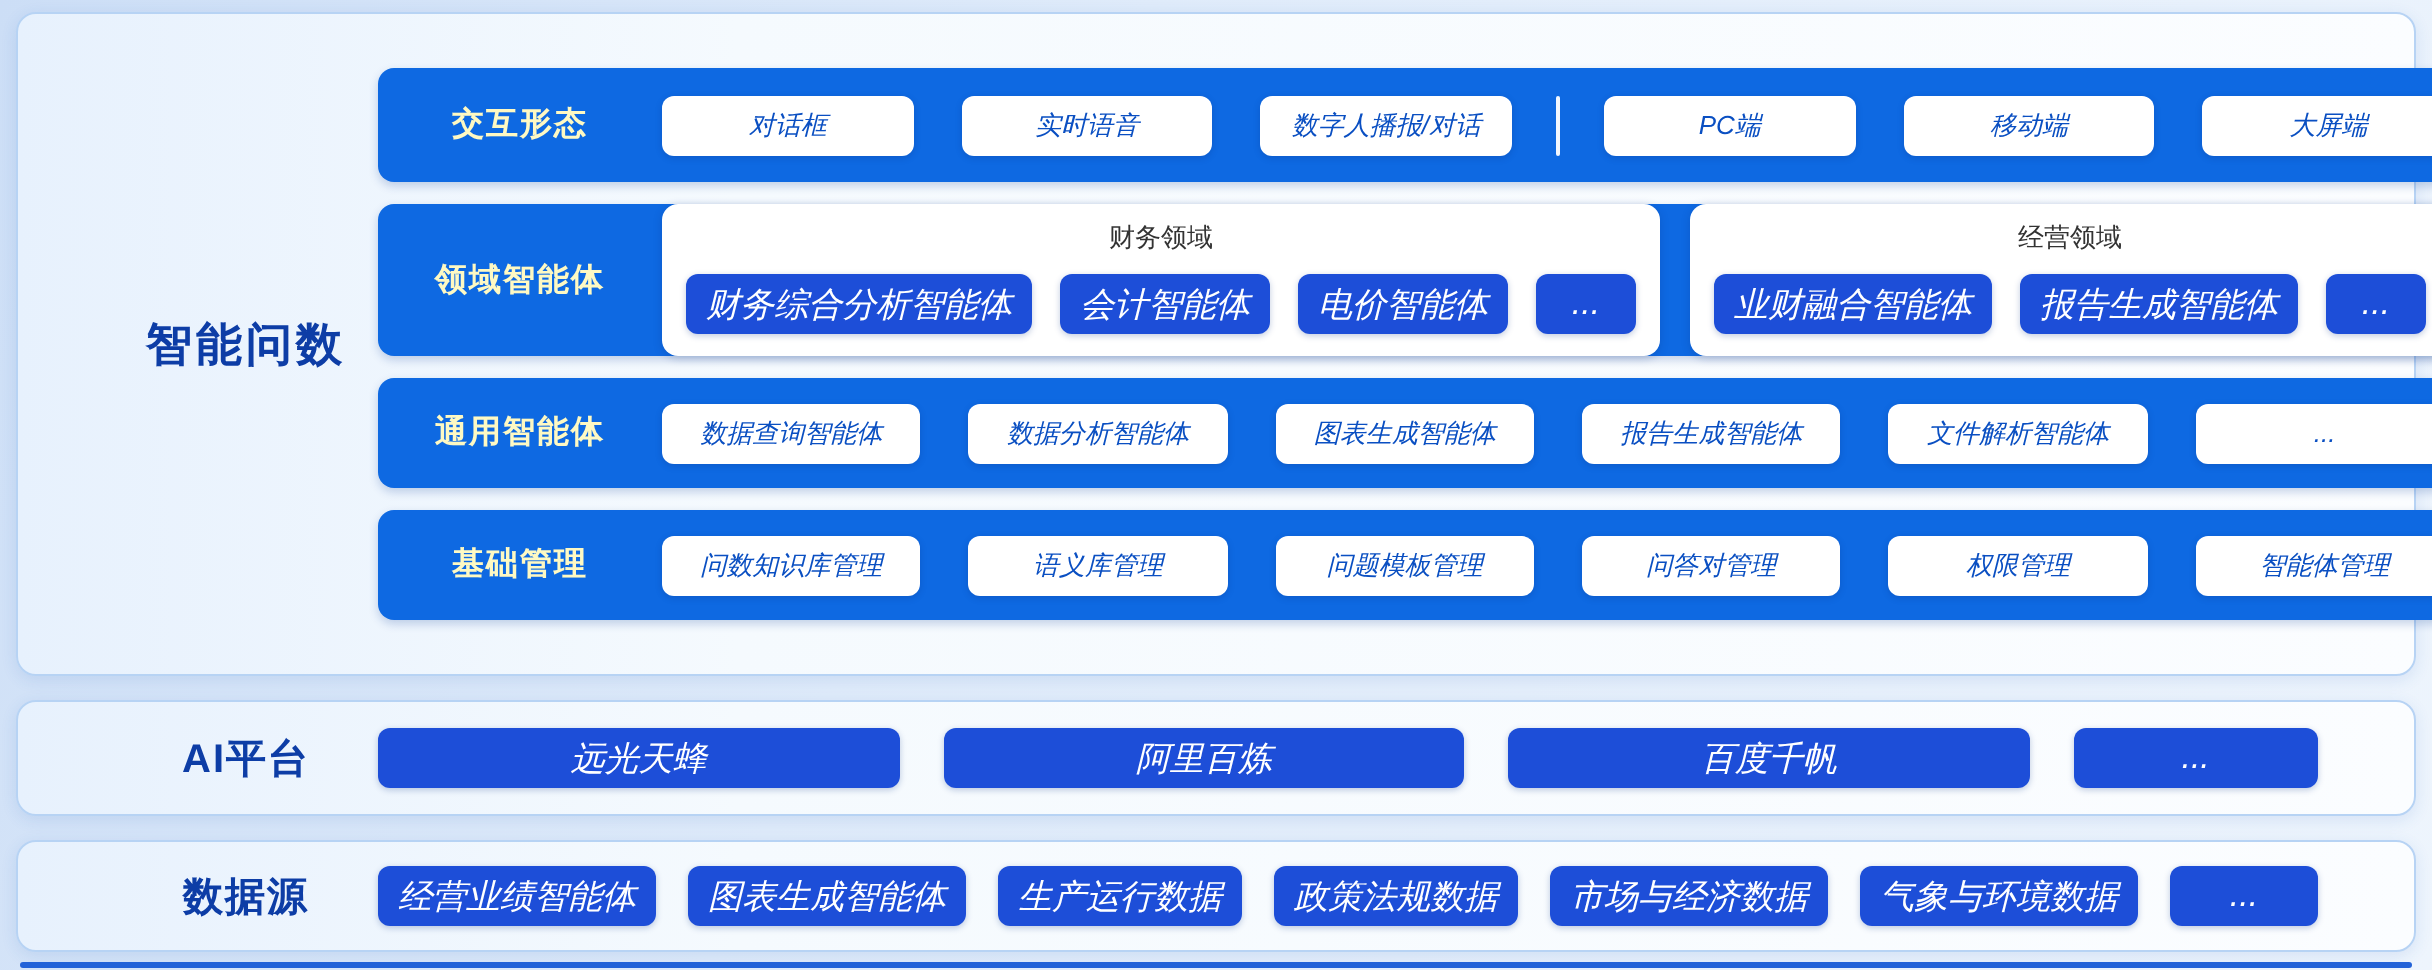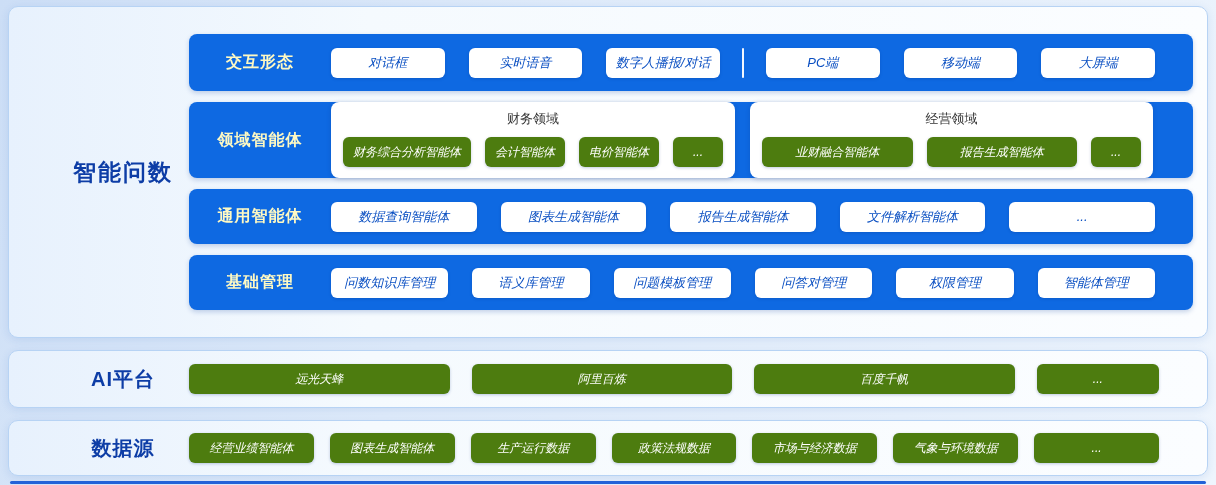--- a/index.html
+++ b/index.html
@@ -33,22 +33,22 @@
     flex:1; height:30px; background:#ffffff; color:#0a4fc2;
     border:none; border-radius:6px; font-size:13px; white-space:nowrap;
     box-shadow:0 1px 3px rgba(10,50,130,.25);
   }
   .vdivider { width:2px; height:30px; background:#ffffff; opacity:.95; border-radius:1px; flex-shrink:0; margin:0 -2px; }
   .groups { gap:15px; padding-right:40px; }
   .group { flex:1; background:#ffffff; border-radius:8px; padding:8px 12px 11px; box-shadow:0 1px 4px rgba(10,50,130,.25); }
   .group-title { text-align:center; font-size:13px; color:#333333; margin-bottom:9px; }
   .group-items { display:flex; gap:14px; }
   .bbtn {
-    height:30px; background:#4d7c0f; color:#ffffff; border:none; border-radius:6px;
-    font-size:12px; padding:0 10px; white-space:nowrap;
+    height:30px; background:#1d4ed8; color:#ffffff; border:none; border-radius:6px;
+    font-size:17px; padding:0 10px; white-space:nowrap;
     box-shadow:0 1px 3px rgba(10,50,130,.25);
   }
   .group-items .bbtn { flex:1 1 auto; }
   .group-items .bbtn.dots { flex:0 0 50px; padding:0; }
   .strip-ai { height:58px; }
   .strip-ds { height:56px; }
   .strip-content { flex:1; display:flex; align-items:center; gap:22px; padding-right:48px; }
   .ai-btn { flex:2.35; }
   .ai-btn.dots { flex:1; }
   .ds-content { gap:16px; }
@@ -97,20 +97,21 @@
               <button class="bbtn dots">...</button>
             </div>
           </div>
         </div>
       </div>
 
       <div class="row row3">
         <div class="row-label">通用智能体</div>
         <div class="row-content">
           <button class="wbtn">数据查询智能体</button>
+          <button class="wbtn">数据分析智能体</button>
           <button class="wbtn">图表生成智能体</button>
           <button class="wbtn">报告生成智能体</button>
           <button class="wbtn">文件解析智能体</button>
           <button class="wbtn">...</button>
         </div>
       </div>
 
       <div class="row row4">
         <div class="row-label">基础管理</div>
         <div class="row-content">

